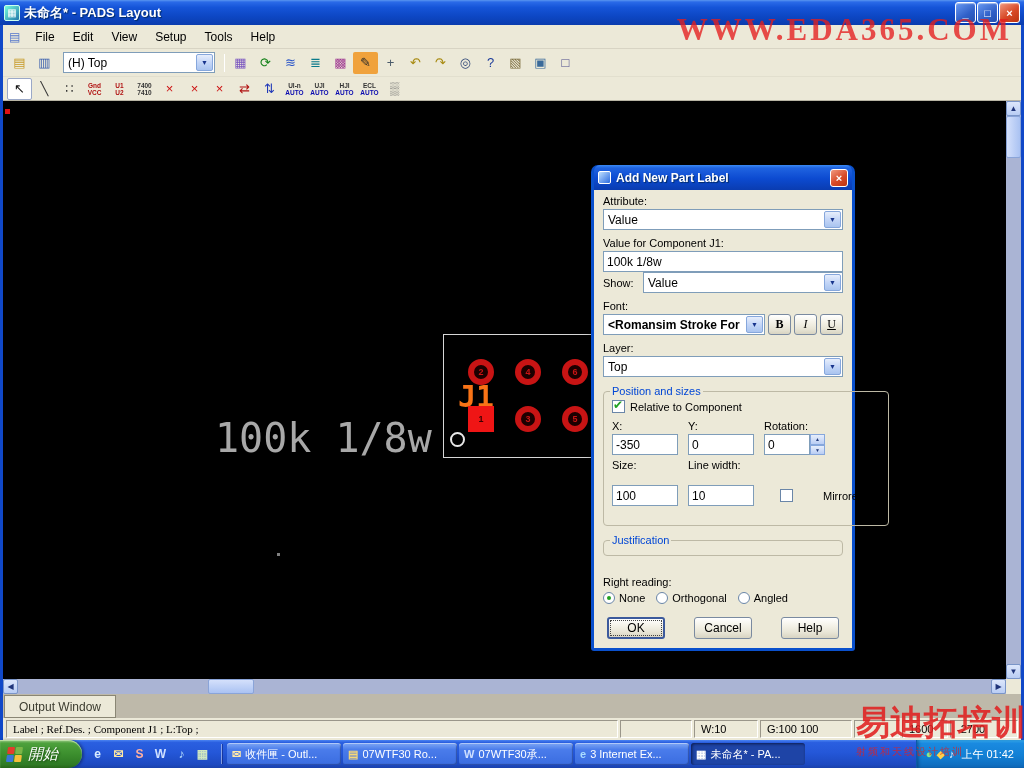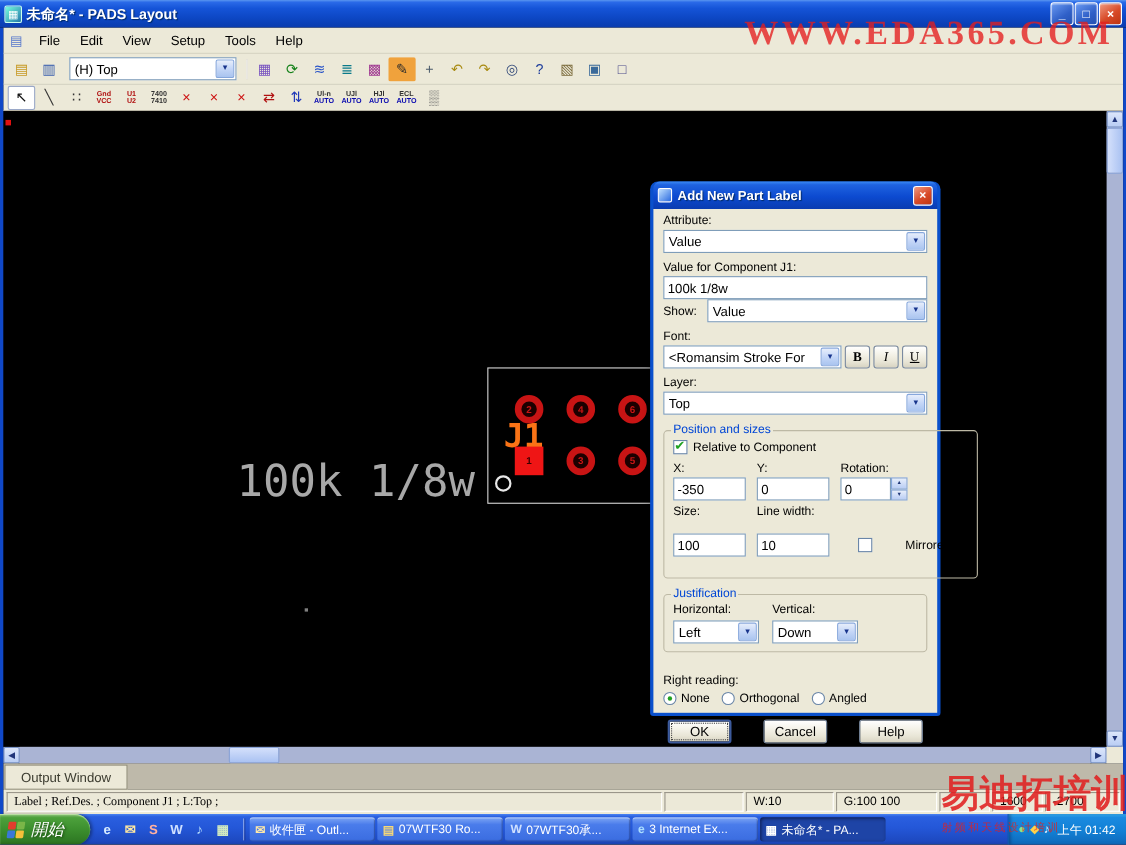--- a/index.html
+++ b/index.html
@@ -78,21 +78,21 @@
   .sb-thumb-v{position:absolute;top:0;left:0;width:15px;height:42px;background:linear-gradient(90deg,#d4e0fb,#aac2f2);
     border:1px solid #8aa4d8;border-radius:2px;}
 
   
   .output-row{position:absolute;left:3px;top:694px;width:1018px;height:24px;background:#beb9aa;display:flex;align-items:stretch;padding:1px 0 0 1px;}
   .output-tab{background:#ece9d8;border:1px solid #8a8674;padding:3px 14px;font-size:12px;color:#3c3c30;display:flex;align-items:center;}
   .statusbar{position:absolute;left:3px;top:718px;width:1018px;height:22px;background:#ece9d8;display:flex;align-items:center;padding:0 2px;}
   .status-seg{border:1px solid;border-color:#9a968a #fff #fff #9a968a;height:18px;display:flex;align-items:center;
     padding:0 6px;font-size:11px;margin:0 1px;color:#000;white-space:nowrap;overflow:hidden;}
   .seg-msg{flex:1;font-family:Liberation Serif, serif;}
-  .seg-blank1{width:72px;} .seg-w{width:80px;} .seg-g{width:92px;} .seg-blank2{width:46px;} .seg-x{width:46px;} .seg-y{width:68px;}
+  .seg-blank1{width:72px;} .seg-w{width:64px;} .seg-g{width:92px;} .seg-blank2{width:46px;} .seg-x{width:46px;} .seg-y{width:68px;}
 
   
   .taskbar{position:absolute;left:0;top:740px;width:1024px;height:28px;display:flex;align-items:center;z-index:40;
     background:linear-gradient(180deg,#4a83f2 0%,#2a5fe0 9%,#2457d8 45%,#1d49c0 88%,#1a41ab);}
   .start-btn{height:28px;flex:0 0 82px;border-radius:0 14px 14px 0;display:flex;align-items:center;gap:6px;padding:0 12px 0 7px;
     background:linear-gradient(180deg,#8cc07a 0%,#4da13c 12%,#3c8f2e 50%,#2f7a24 88%,#276619);
     box-shadow:inset 0 1px 1px #bfe3a8,2px 0 3px rgba(0,0,0,.35);}
   .flag{display:grid;grid-template-columns:7px 7px;grid-template-rows:7px 7px;gap:1px;transform:skew(-8deg);}
   .flag span{border-radius:1px;}
   .flag .f1{background:#e23d2d;}.flag .f2{background:#7ab648;}.flag .f3{background:#3a77d8;}.flag .f4{background:#f5c03a;}
@@ -125,21 +125,21 @@
   .dlg-body{background:#ece9d8;height:458px;padding:5px 9px;font-size:11px;color:#000;}
   .lbl{display:block;font-size:11px;margin:0 0 2px;}
   .lbl.mt{margin-top:7px;}
   .w-full{width:100%;}
   .text-input{height:21px;border:1px solid #7f9db9;font-size:12px;padding:0 3px;background:#fff;color:#000;}
   .row{display:flex;align-items:center;}
   .show-row{}
   .show-row .lbl{margin:0 6px 0 0;width:34px;}
   .flex1{flex:1;}
   .font-row{margin-top:0;}
-  .font-combo{width:162px;}
+  .font-combo{width:162px;font-weight:bold;}
   .fmt-group{display:flex;gap:3px;margin-left:auto;}
   .fmt-btn{width:23px;height:21px;display:flex;align-items:center;justify-content:center;font-size:12px;border-radius:3px;
     background:linear-gradient(180deg,#ffffff,#f4f2e8 38%,#e8e5d6 72%,#d8d4c2);border:1px solid #7a8aa0;
     font-family:"Liberation Serif",serif;}
   .fmt-btn.b{font-weight:bold;} .fmt-btn.i{font-style:italic;} .fmt-btn.u{text-decoration:underline;}
   .grp{border:1px solid #bdb9a5;border-radius:4px;margin-top:8px;padding:2px 8px 7px;}
   .grp legend{color:#0046d5;font-size:11px;padding:0 2px;margin-left:-2px;}
   .chk-row{display:flex;align-items:center;gap:5px;margin:1px 0 5px;}
   .checkbox{width:13px;height:13px;border:1px solid #6a86a8;background:#fff;position:relative;flex:0 0 auto;}
   .chk-glyph{position:absolute;left:0px;top:-3px;font-size:12px;color:#21a121;}
@@ -571,32 +571,20 @@
           <input class="text-input" value="10" style="">
           <span class="chk-row mirrored">
             <span class="checkbox"></span>
             <span>Mirrored</span>
           </span>
         </div>
       </fieldset>
 
       <fieldset class="grp just-grp">
         <legend>Justification</legend>
-        <div class="just-grid">
-          <span class="lbl">Horizontal:</span>
-          <span class="lbl">Vertical:</span>
-          <div class="combo">
-            <span class="combo-text">Left</span>
-            <span class="combo-arrow">▼</span>
-          </div>
-          <div class="combo">
-            <span class="combo-text">Down</span>
-            <span class="combo-arrow">▼</span>
-          </div>
-        </div>
       </fieldset>
 
       <span class="lbl rr-label">Right reading:</span>
       <div class="radio-row">
         <span class="radio-item">
           <span class="radio selected"></span>
           <span>None</span>
         </span>
         <span class="radio-item">
           <span class="radio"></span>

